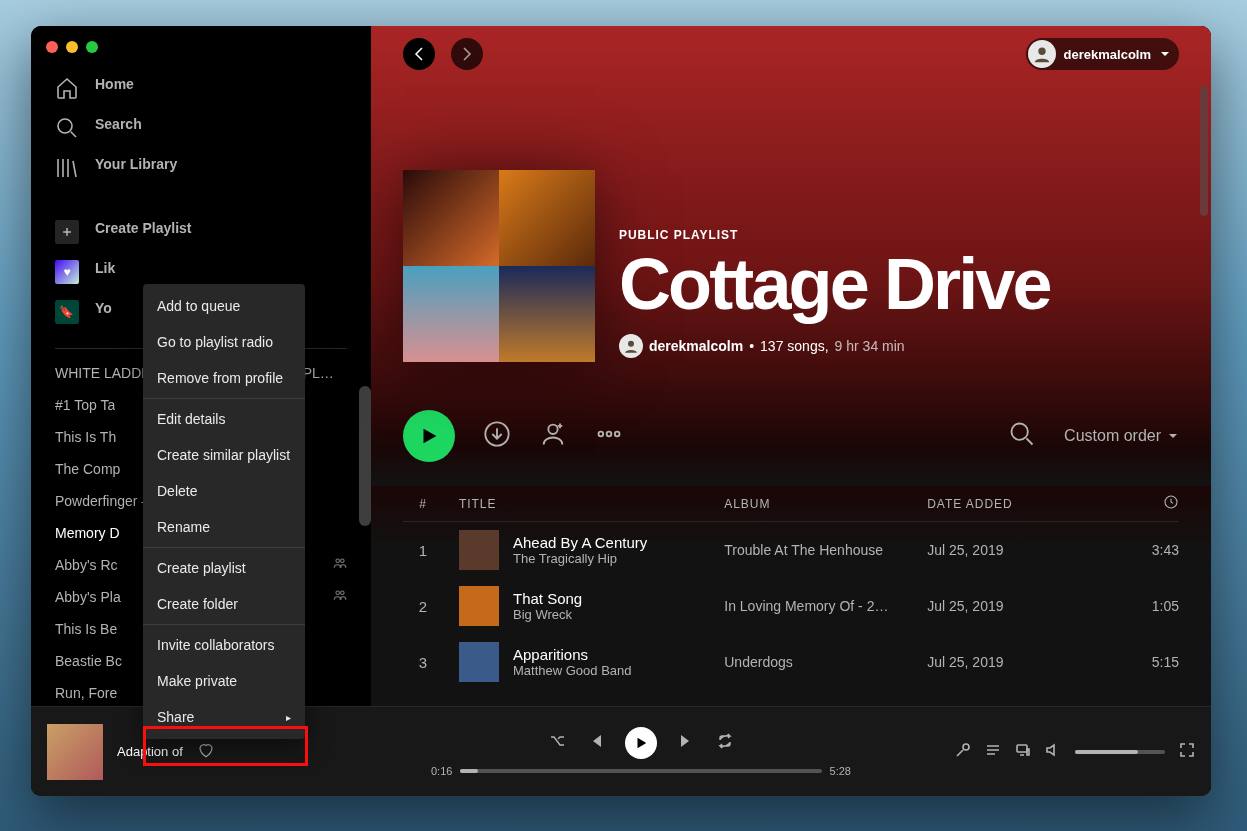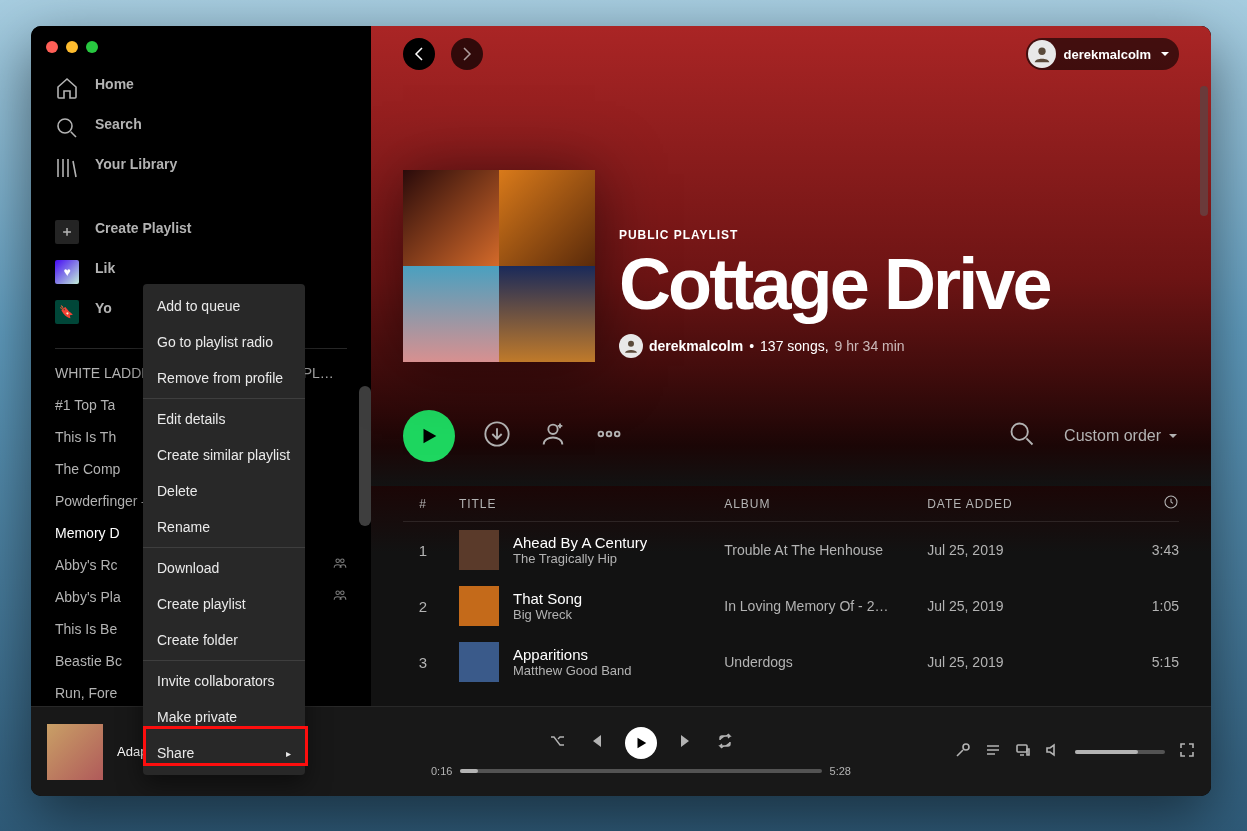--- a/index.html
+++ b/index.html
@@ -261,23 +261,20 @@
           <div class="ctx-item">
             <span>Create similar playlist</span>
           </div>
           <div class="ctx-item">
             <span>Delete</span>
           </div>
           <div class="ctx-item">
             <span>Rename</span>
           </div>
           <div class="ctx-sep"></div>
-          <div class="ctx-item">
-            <span>Download</span>
-          </div>
           <div class="ctx-item">
             <span>Create playlist</span>
           </div>
           <div class="ctx-item">
             <span>Create folder</span>
           </div>
           <div class="ctx-sep"></div>
           <div class="ctx-item">
             <span>Invite collaborators</span>
           </div>

